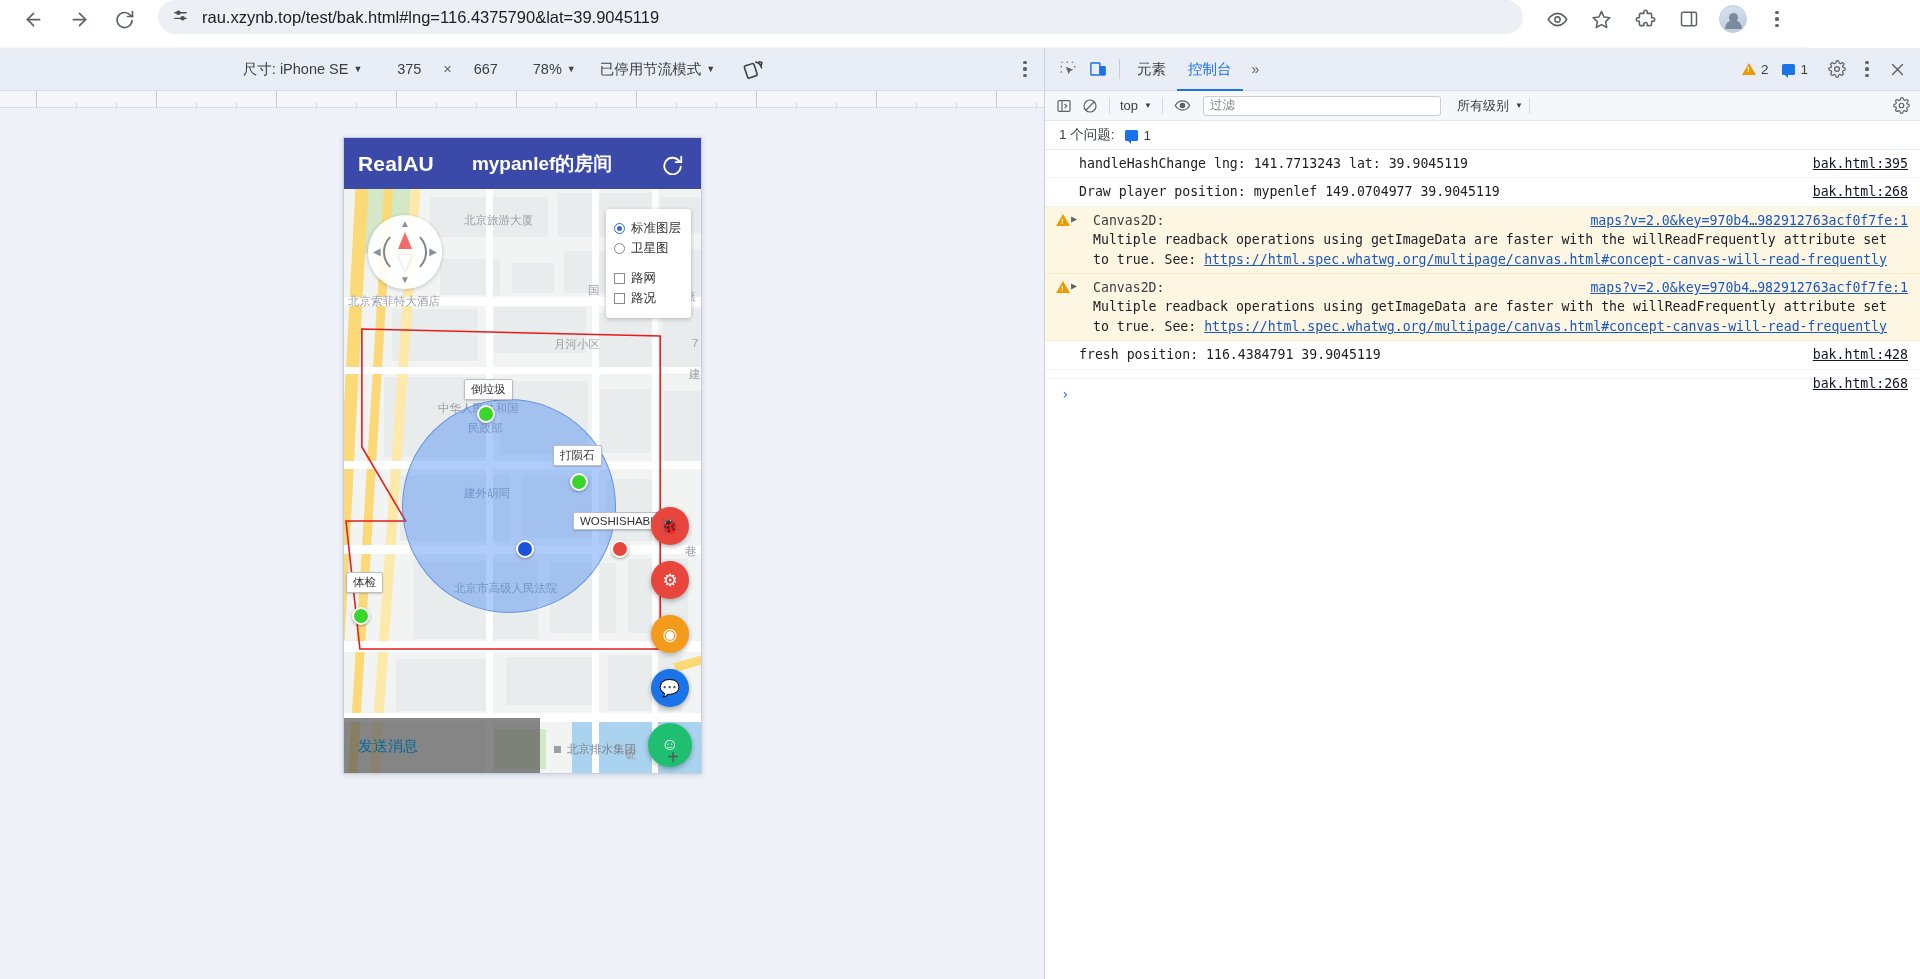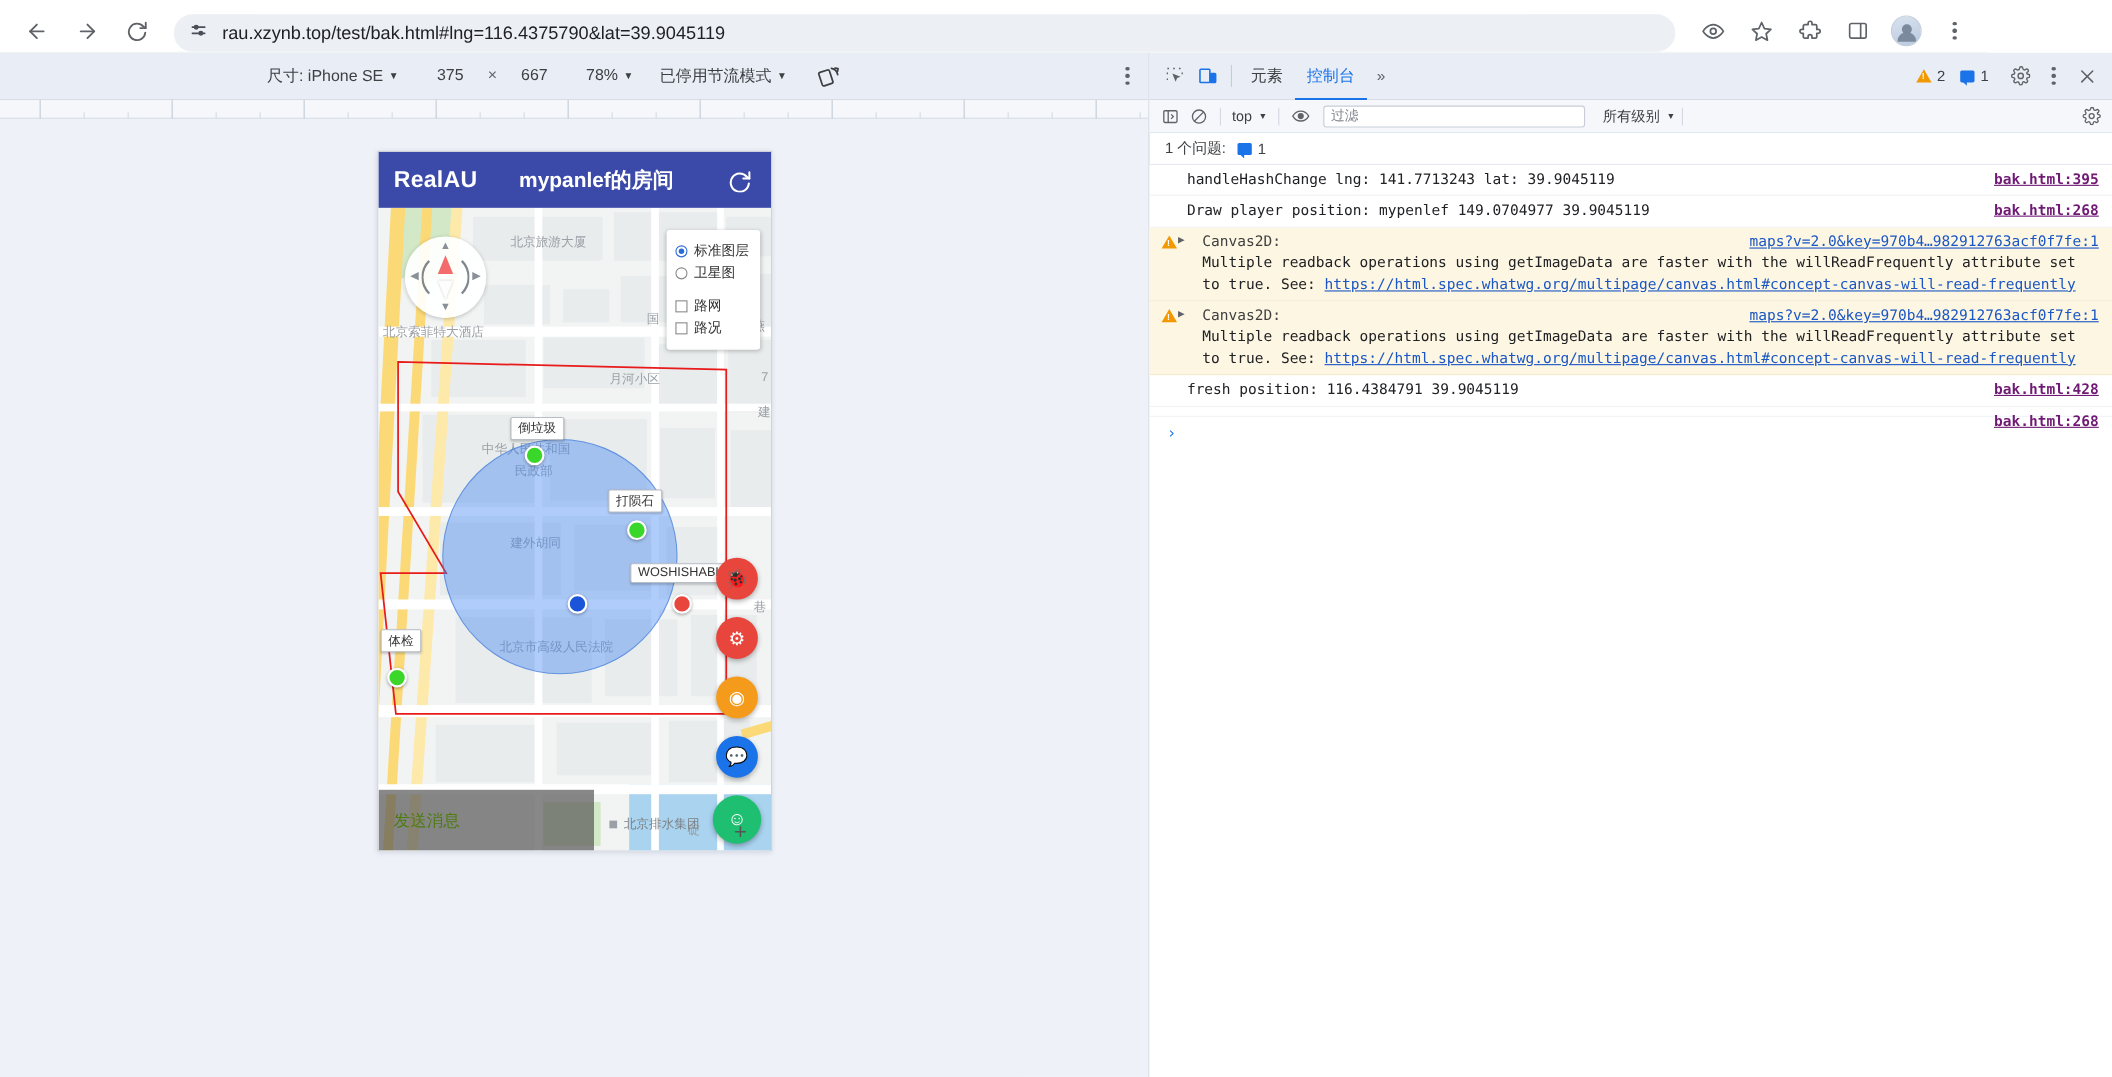--- a/index.html
+++ b/index.html
@@ -8,21 +8,21 @@
     width: 1920px; height: 979px;
     overflow: hidden;
     font-family: "Liberation Sans", sans-serif;
     background: #fff;
   }
   .app { position: relative; width: 1920px; height: 979px; }
 
   
   .browser-bar {
     position: absolute; left: 0; top: 0; width: 1807px; height: 48px;
-    background: #ffffff; display: flex; align-items: flex-end;
+    background: #ffffff; display: flex; align-items: flex-start;
     border-bottom: 1px solid #f1f3f4;
   }
   .nav-btn {
     width: 38px; height: 38px; margin-left: 8px;
     display: flex; align-items: center; justify-content: center;
     border-radius: 50%; color: #5f6368; cursor: pointer;
   }
   .nav-btn:first-child { margin-left: 14px; }
   .nav-btn svg { display: block; }
   .omnibox {
@@ -225,21 +225,21 @@
 
   .zoom-plus {
     position: absolute; right: 22px; bottom: 6px;
     font-size: 20px; color: #555; cursor: pointer;
   }
 
   
   .chat-bar {
     position: absolute; left: 0; bottom: 0; width: 196px; height: 57px;
     background: rgba(90,90,90,.72); display: flex; align-items: center;
-    padding-left: 14px; color: #4d7c0f; font-size: 15px;
+    padding-left: 14px; color: #0369a1; font-size: 15px;
   }
   .map-credit {
     position: absolute; left: 210px; bottom: 18px;
     font-size: 11.5px; color: #7d8288; display: flex; align-items: center;
   }
   .map-credit .sq { width: 7px; height: 7px; background: #9aa0a6; margin-right: 6px;}
 
   
   .devtools {
     position: absolute; left: 1044px; top: 48px;
@@ -312,22 +312,22 @@
     overflow: hidden; background: #fff;
     font-family: "DejaVu Sans Mono", "Liberation Mono", monospace;
     font-size: 13.2px;
   }
   .cmsg {
     position: relative; padding: 4px 12px 4px 34px;
     border-bottom: 1px solid #f0f2f6; line-height: 1.47; color: #202124;
   }
   .cmsg.warn { background: #fdf6e3; border-bottom-color: #f5ecd0; padding-left: 34px;}
   .cmsg .src {
-    position: absolute; right: 12px; top: 4px; color: #701a75;
-    text-decoration: underline; cursor: pointer; white-space: nowrap; font-weight: bold;
+    position: absolute; right: 12px; top: 4px; color: #0f172a;
+    text-decoration: underline; cursor: pointer; white-space: nowrap;
   }
   .cmsg .txt { padding-right: 160px; word-break: break-word; }
   .cmsg.warn .wtri {
     position: absolute; left: 11px; top: 7px;
     width: 0; height: 0; border-left: 7px solid transparent;
     border-right: 7px solid transparent; border-bottom: 12px solid #f29900;
   }
   .cmsg.warn .wtri::after {
     content: '!'; position: absolute; left: -2px; top: 2px;
     font-size: 8px; color: #fff; font-weight: bold;

